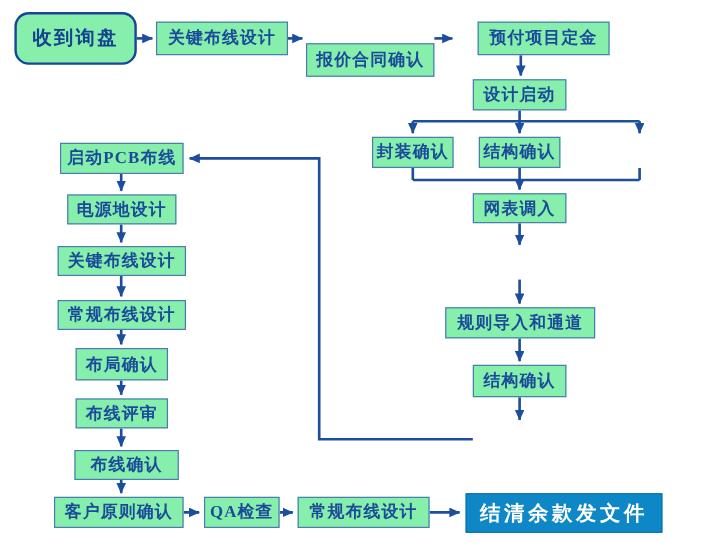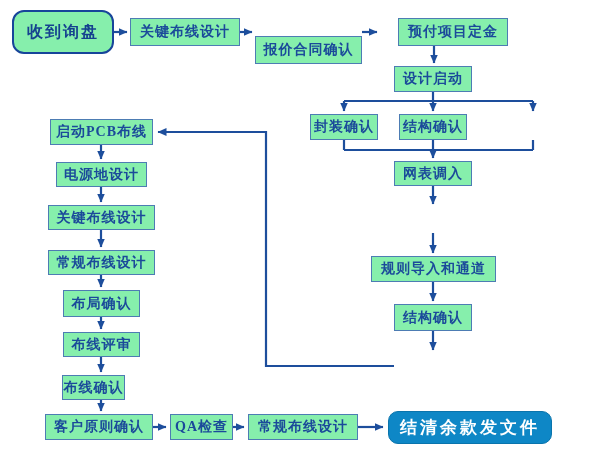--- a/index.html
+++ b/index.html
@@ -14,21 +14,21 @@
     border:1.4px solid #4d7cb3; color:#1b4a9a;
     display:flex; align-items:center; justify-content:center;
     font-family:"Liberation Serif", serif; font-size:14px; font-weight:700;
     letter-spacing:1px; white-space:nowrap; text-align:center;
   }
   .node.start {
     border:2.6px solid #17459a; border-radius:12px; color:#15418f;
     font-family:"Liberation Sans", sans-serif; font-size:16px; letter-spacing:2px;
   }
   .node.end {
-    background:#0e87c6; border:1.6px solid #0a74ac; border-radius:10px; color:#ffffff;
+    background:#0e87c6; border:1.6px solid #0a74ac; border-radius:0; color:#ffffff;
     font-family:"Liberation Sans", sans-serif; font-size:17px; letter-spacing:3px;
   }
 </style>
 </head>
 <body>
 
 <div class="stage">
 
   <svg class="connectors" width="600" height="457" viewBox="0 0 600 457">
     <defs>
@@ -86,20 +86,20 @@
   <div class="node" style="left:394px;top:161px;width:78px;height:25px">网表调入</div>
   <div class="node" style="left:371px;top:256px;width:125px;height:26px">规则导入和通道</div>
   <div class="node" style="left:394px;top:304px;width:78px;height:27px">结构确认</div>
 
   <div class="node" style="left:50px;top:119px;width:103px;height:26px">启动PCB布线</div>
   <div class="node" style="left:56px;top:162px;width:91px;height:25px">电源地设计</div>
   <div class="node" style="left:48px;top:205px;width:107px;height:25px">关键布线设计</div>
   <div class="node" style="left:48px;top:250px;width:107px;height:25px">常规布线设计</div>
   <div class="node" style="left:63px;top:290px;width:77px;height:27px">布局确认</div>
   <div class="node" style="left:63px;top:332px;width:77px;height:25px">布线评审</div>
-  <div class="node" style="left:62px;top:375px;width:63px;height:25px">布线确认</div>
+  <div class="node" style="left:62px;top:375px;width:87px;height:25px">布线确认</div>
 
   <div class="node" style="left:45px;top:414px;width:108px;height:26px">客户原则确认</div>
   <div class="node" style="left:170px;top:414px;width:63px;height:26px">QA检查</div>
   <div class="node" style="left:248px;top:414px;width:110px;height:26px">常规布线设计</div>
   <div class="node end" style="left:388px;top:411px;width:164px;height:33px">结清余款发文件</div>
 
 </div>
 
 </body></html>

